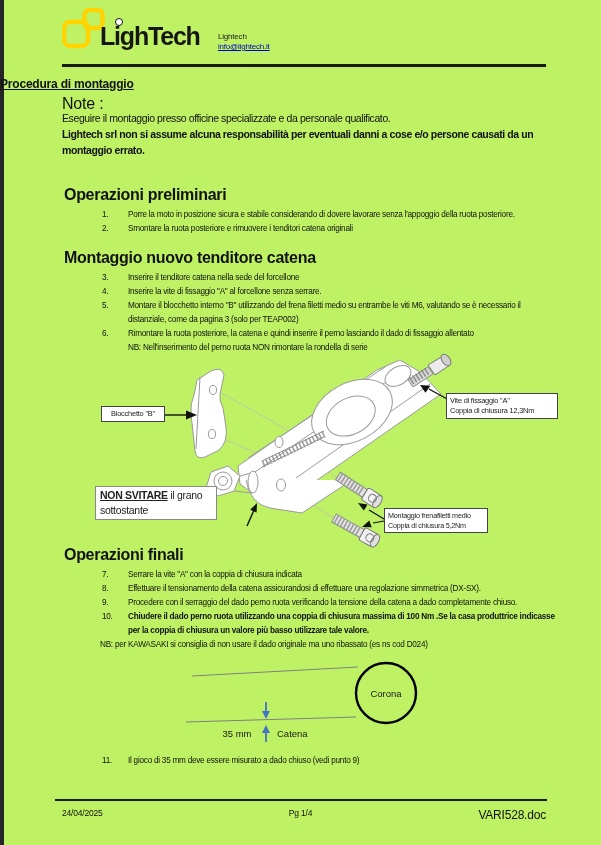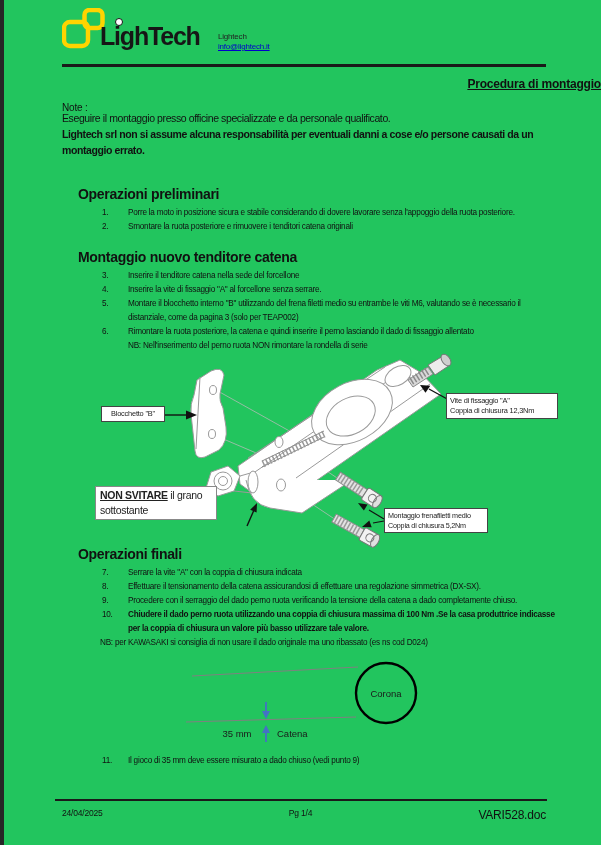--- a/index.html
+++ b/index.html
@@ -1,44 +1,44 @@
 <!DOCTYPE html>
 <html><head>
 <meta charset="utf-8">
 <style>
   html,body { margin:0; padding:0; background:#e8e8e8; }
   .page {
-    position:relative; width:601px; height:845px; background:#22c55e;
+    position:relative; width:601px; height:845px; background:#bef264;
     font-family:"Liberation Sans", sans-serif; color:#111;
     overflow:hidden; margin:0 auto;
   }
   .edge-strip { position:absolute; left:0; top:0; width:4px; height:845px; background:#262626; }
 
   
   .logo-icon { position:absolute; left:62px; top:8px; }
   .brand-text { position:absolute; left:100px; top:22px; font-size:25px; font-weight:bold; letter-spacing:-1.2px; color:#161616; }
   .i-ring { position:absolute; left:115px; top:18px; width:6px; height:6px; border:1.6px solid #161616; border-radius:50%; background:#fff; }
   .company-name { position:absolute; left:218px; top:32px; font-size:8px; color:#222; letter-spacing:-0.2px; }
   .email-link { position:absolute; left:218px; top:42px; font-size:8px; color:#0000cc; text-decoration:underline; letter-spacing:-0.2px; }
   .rule-top { position:absolute; left:62px; top:64px; width:484px; height:3px; background:#1a1a1a; }
   .rule-bottom { position:absolute; left:55px; top:799px; width:492px; height:2px; background:#1a1a1a; }
 
-  .page-title { position:absolute; left:0; top:77px; width:100%; text-align:right; font-size:12px; font-weight:bold; letter-spacing:-0.2px; }
+  .page-title { position:absolute; left:0; top:77px; width:100%; text-align:left; font-size:12px; font-weight:bold; letter-spacing:-0.2px; }
   .page-title span { text-decoration:underline; }
 
-  .note-label { position:absolute; left:62px; top:102px; font-size:10px; letter-spacing:-0.2px; }
+  .note-label { position:absolute; left:62px; top:95px; font-size:16px; letter-spacing:-0.2px; }
   .warn1 { position:absolute; left:62px; top:110px; width:490px; font-size:10.5px; font-weight:normal; letter-spacing:-0.4px; line-height:16px; }
   .warn2 { position:absolute; left:62px; top:126px; width:482px; font-size:10.5px; font-weight:bold; letter-spacing:-0.4px; line-height:16px; }
 
   .sec { position:absolute; left:62px; width:494px; }
   .sec-preliminari { top:186px; }
   .sec-montaggio  { top:249px; }
   .sec-finali     { top:546px; }
   .sec-chiusura   { top:754px; }
-  .sec-h { font-size:14px; font-weight:bold; letter-spacing:-0.3px; margin:0 0 4px 16px; }
+  .sec-h { font-size:16px; font-weight:bold; letter-spacing:-0.3px; margin:0 0 4px 2px; }
   .li { display:flex; font-size:8.2px; letter-spacing:-0.25px; line-height:14px; padding-left:40px; }
   .li .num { width:26px; flex:none; }
   .li .txt { flex:1; }
   .li.bold .txt { font-weight:bold; }
   .nb-indent { font-size:8.2px; letter-spacing:-0.25px; line-height:14px; padding-left:66px; }
   .nb-left   { font-size:8.2px; letter-spacing:-0.25px; line-height:14px; padding-left:38px; }
 
   
   .diag1 { position:absolute; left:0; top:350px; width:601px; height:200px; }
   .diag2 { position:absolute; left:0; top:655px; width:601px; height:105px; }

